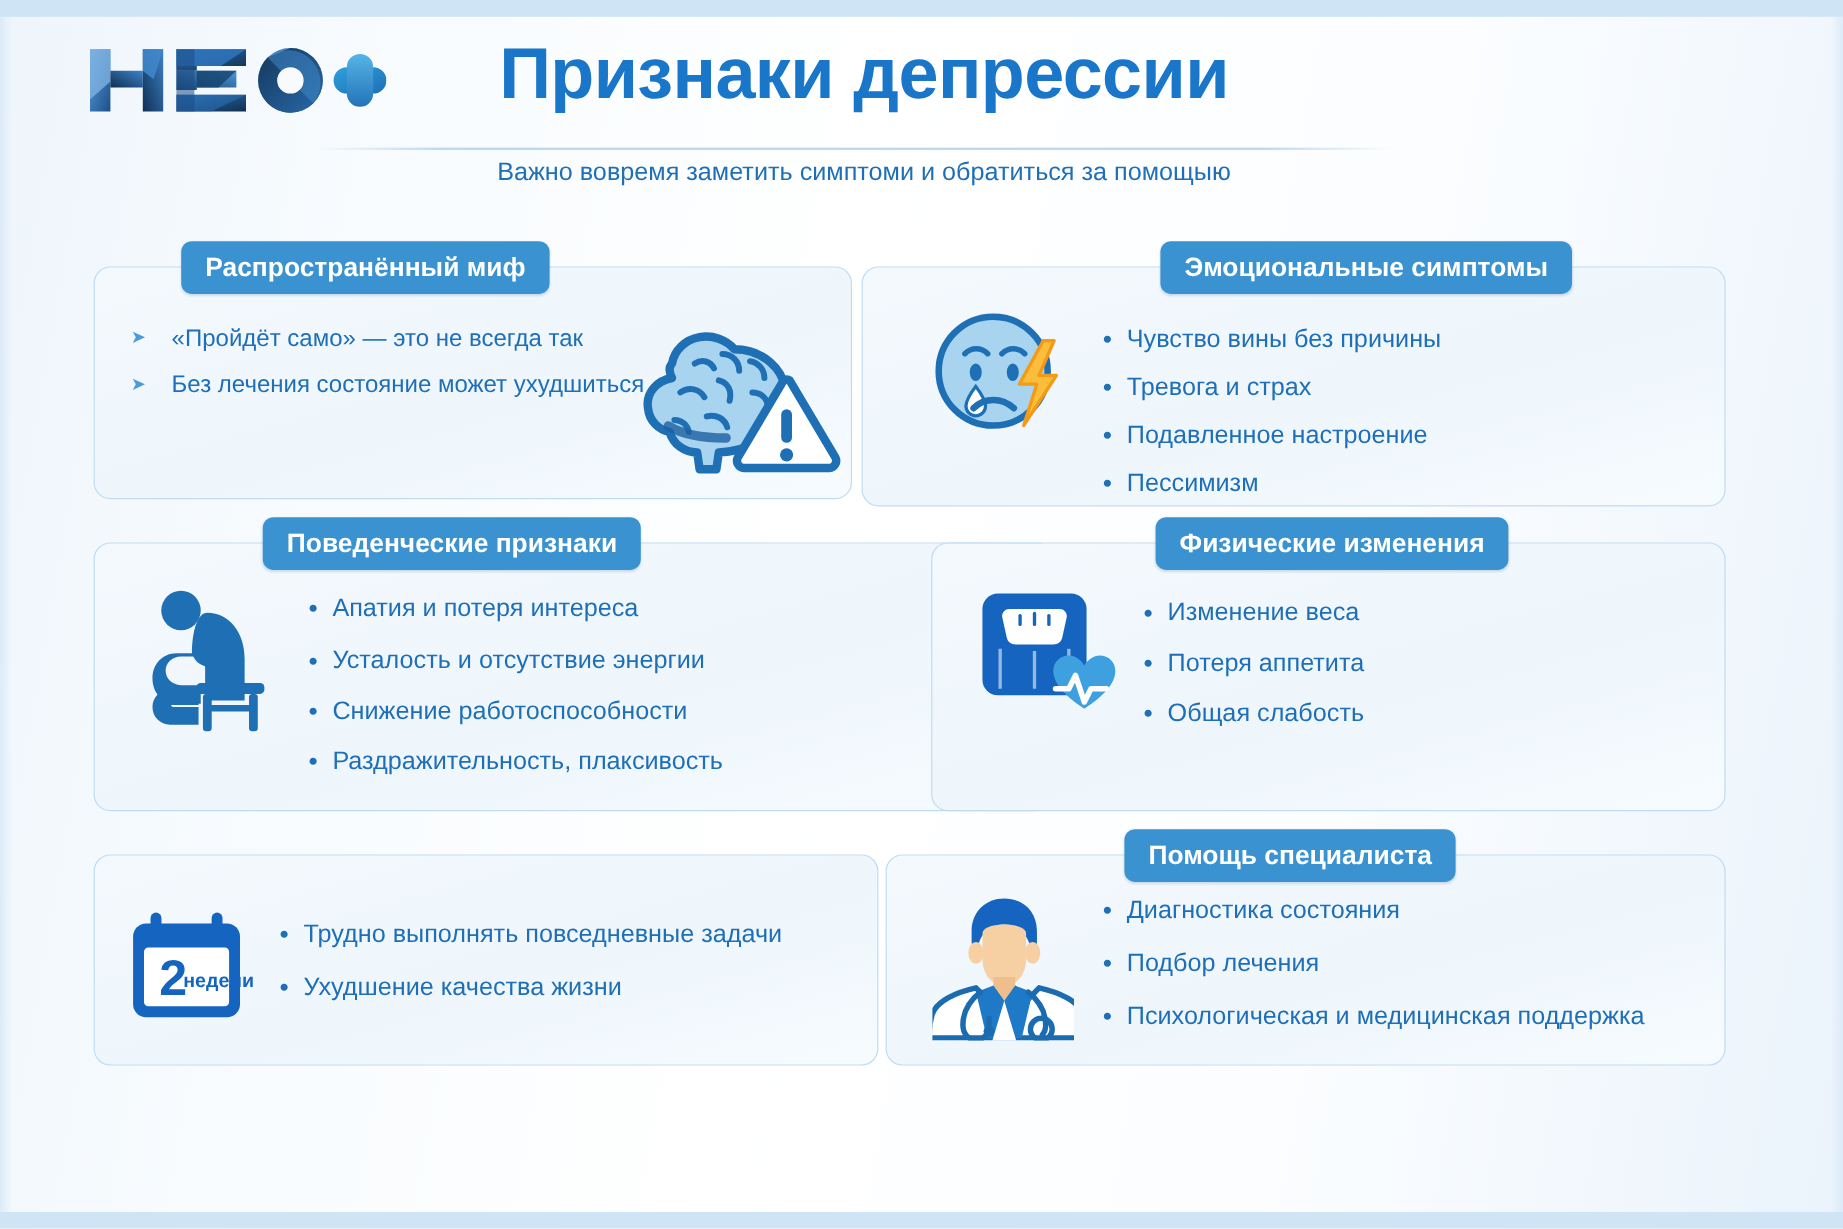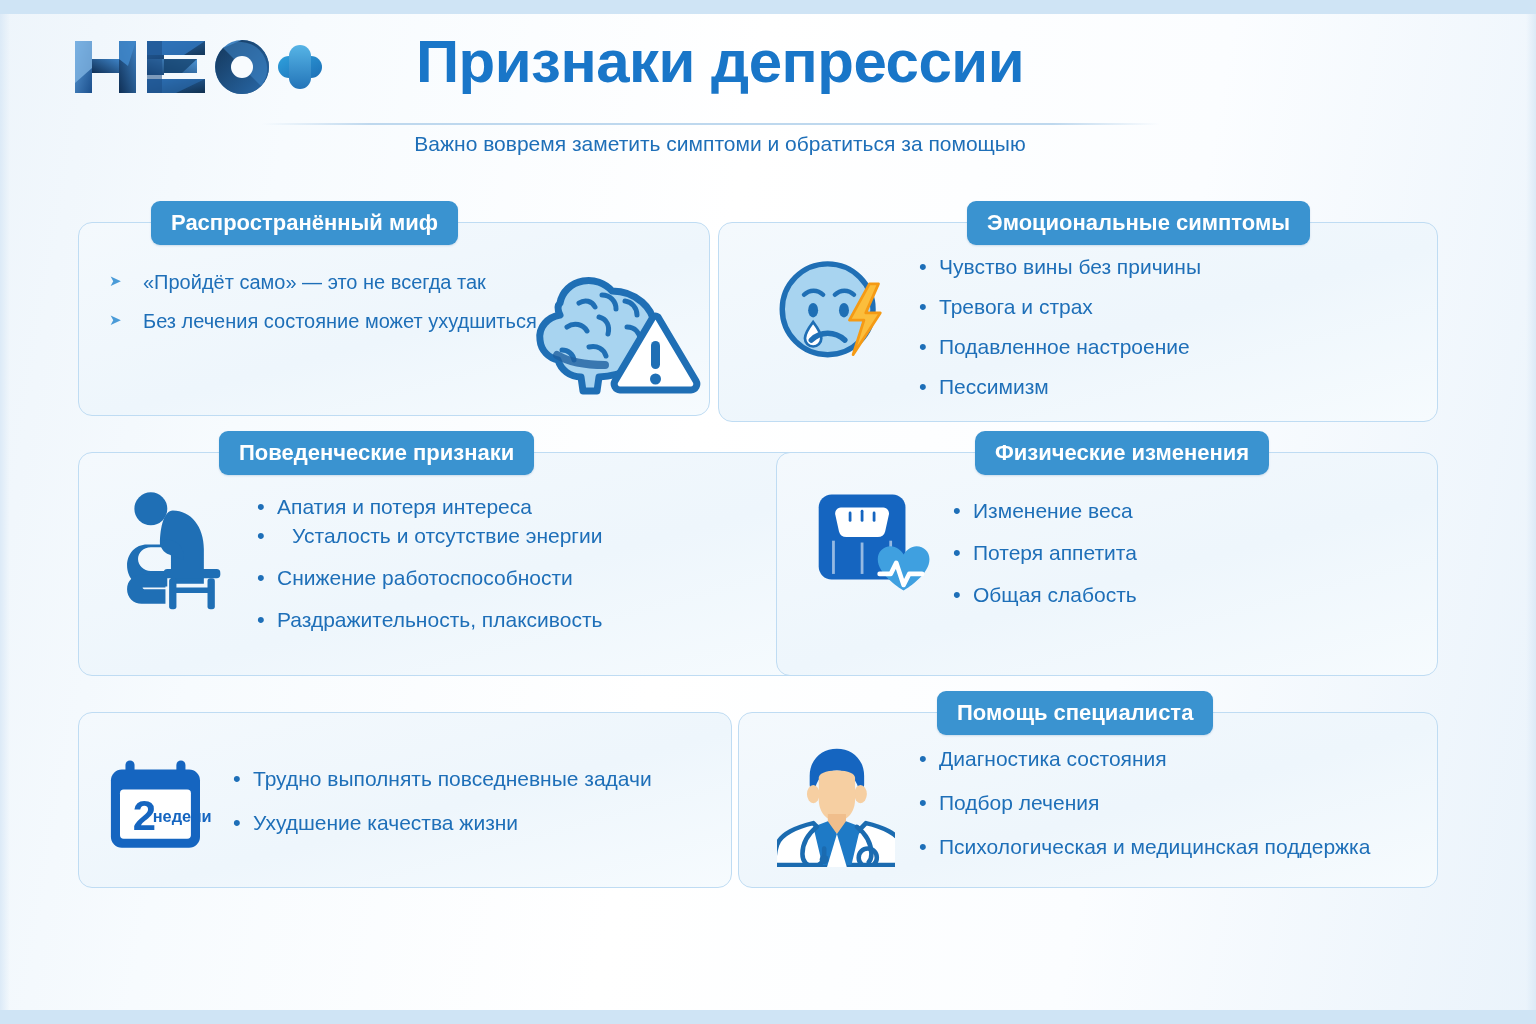--- a/index.html
+++ b/index.html
@@ -297,21 +297,21 @@
         <ellipse cx="76" cy="63" rx="5.5" ry="8" fill="#1F6FB5"></ellipse>
 
         <path d="M42 76c0 0 9 12 9 18a9 9 0 0 1-18 0c0-6 9-18 9-18z" fill="#ffffff" stroke="#1F6FB5" stroke-width="3"></path>
 
         <path d="M40 96c10-10 26-10 37 0" fill="none" stroke="#1F6FB5" stroke-width="6" stroke-linecap="round"></path>
 
         <path d="M104 34l-22 40h16l-12 38 30-46h-16l14-32z" fill="#FBBE3C" stroke="#F59A14" stroke-width="3" stroke-linejoin="round"></path>
       </svg>
     </div>
 
-    <ul class="bullets" style="left:198px; top:32px;">
+    <ul class="bullets" style="left:198px; top:48px;">
       <li>Чувство вины без причины</li>
       <li style="margin-top:16px;">Тревога и страх</li>
       <li style="margin-top:16px;">Подавленное настроение</li>
       <li style="margin-top:16px;">Пессимизм</li>
     </ul>
   </div>
 
   <div class="card" id="card-behavior">
     <div class="badge" style="left:140px;">Поведенческие признаки</div>
 
@@ -332,28 +332,28 @@
           <rect x="46" y="92" width="62" height="10" rx="4"></rect>
           <rect x="52" y="102" width="8" height="34" rx="3"></rect>
           <rect x="94" y="102" width="8" height="34" rx="3"></rect>
           <rect x="56" y="112" width="44" height="6" rx="2"></rect>
         </g>
       </svg>
     </div>
 
     <ul class="bullets" style="left:176px; top:42px;">
       <li>Апатия и потеря интереса</li>
-      <li style="margin-top:5px;text-align:right;">Усталость и отсутствие энергии</li>
+      <li style="margin-top:20px;">Усталость и отсутствие энергии</li>
       <li style="margin-top:18px;">Снижение работоспособности</li>
       <li style="margin-top:18px;">Раздражительность, плаксивость</li>
     </ul>
   </div>
 
   <div class="card" id="card-physical">
-    <div class="badge" style="left:198px;border-radius:10px;">Физические изменения</div>
+    <div class="badge" style="left:186px;">Физические изменения</div>
 
     <div class="icon-wrap" style="left:38px; top:36px;">
       <svg viewBox="0 0 130 130" width="120" height="120" aria-hidden="true">
 
         <rect x="4" y="6" width="94" height="92" rx="14" fill="#1565C0"></rect>
 
         <path d="M28 20h46c4 0 7 4 6 8l-4 18c-1 4-4 6-8 6H34c-4 0-7-2-8-6l-4-18c-1-4 2-8 6-8z" fill="#ffffff"></path>
         <g stroke="#1565C0" stroke-width="3" stroke-linecap="round">
           <path d="M38 26v8"></path>
             <path d="M51 24v10"></path>

